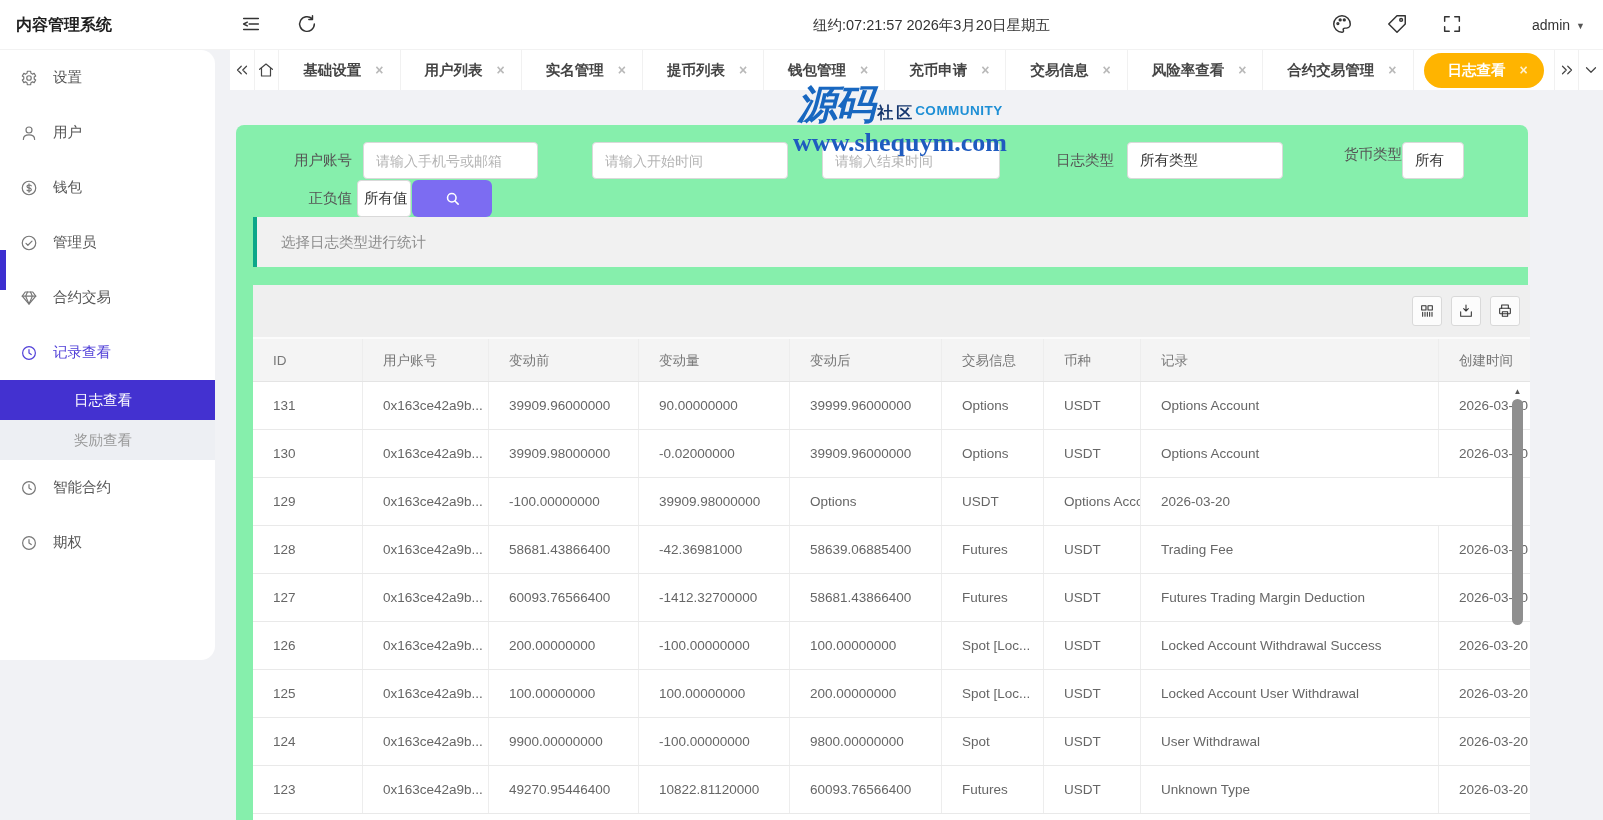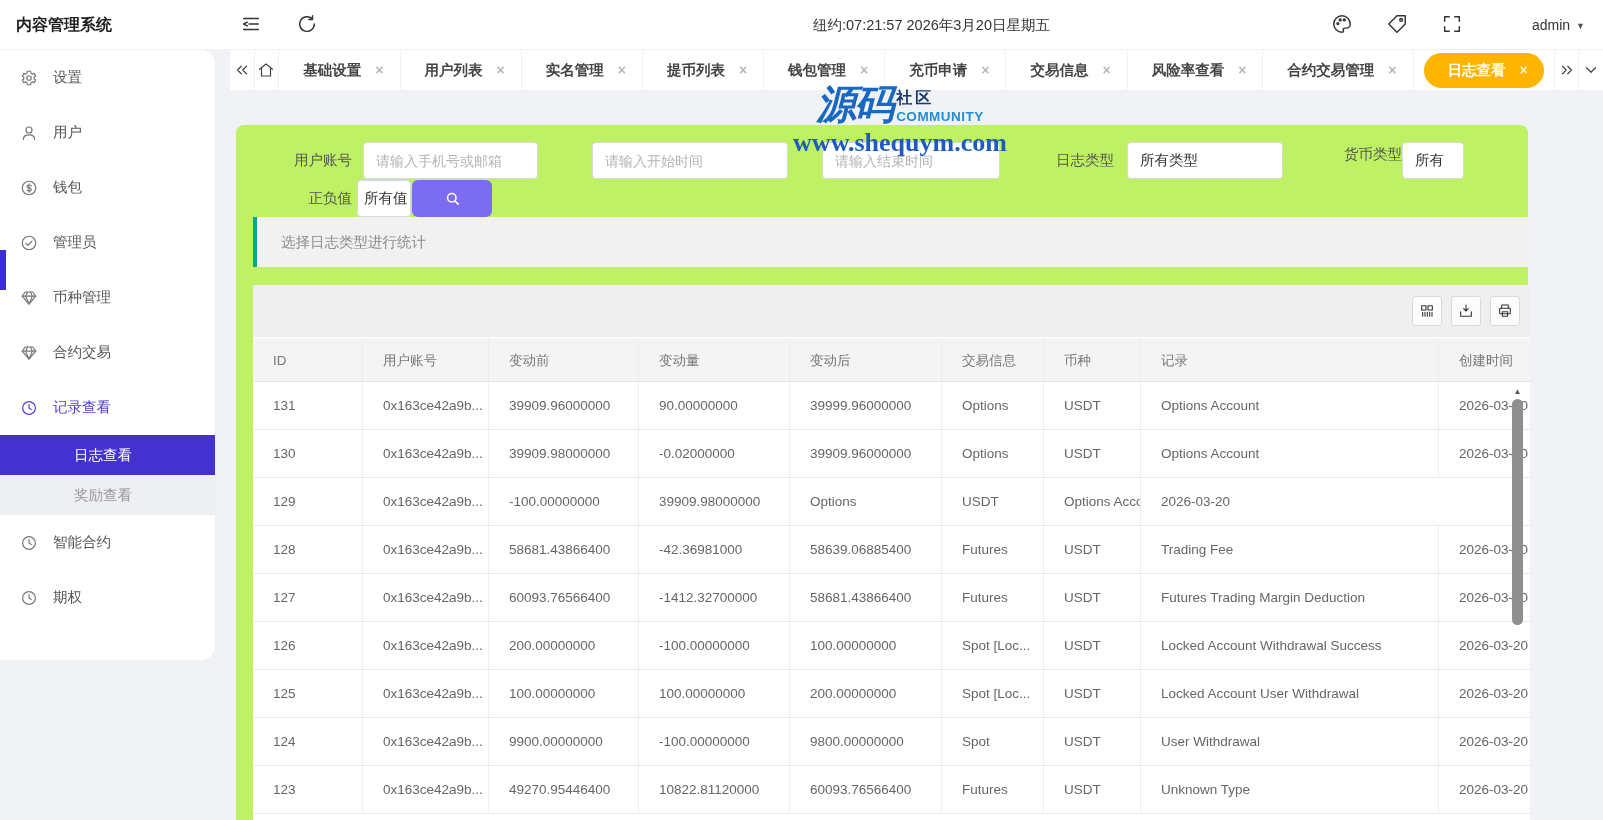--- a/index.html
+++ b/index.html
@@ -40,28 +40,28 @@
   .sb-icon { width:18px; height:18px; color:#777; flex:0 0 18px; }
   .sb-icon svg { width:18px; height:18px; }
   .sb-item.sb-active { color:#5140d8; }
   .sb-item.sb-active .sb-icon { color:#5140d8; }
   .sb-sub { background:#edeff3; }
   .sb-sub-item { height:40px; line-height:40px; padding-left:74px; font-size:14.5px; color:#999; cursor:pointer; }
   .sb-sub-item.sb-sub-active { background:#4331d0; color:#fff; }
   .scroll-indicator { position:absolute; left:0; top:250px; width:6px; height:40px; background:#3c2fd0; z-index:26; }
 
   
-  .main-card { position:absolute; left:236px; top:125px; width:1292px; bottom:0; background:#bef264;
+  .main-card { position:absolute; left:236px; top:125px; width:1292px; bottom:0; background:#86efac;
     border-radius:8px 8px 0 0; z-index:5; }
 
   
   .watermark { position:absolute; left:775px; top:84px; width:250px; z-index:40; pointer-events:none; text-align:center; }
   .wm-row { display:flex; align-items:flex-end; justify-content:center; gap:4px; }
   .wm-cn { font-size:40px; font-weight:bold; color:#1867c0; font-style:italic; line-height:1; letter-spacing:-2px; }
-  .wm-right { display:flex; flex-direction:column; align-items:flex-start; }
+  .wm-right { display:flex; flex-direction:row; align-items:flex-start; }
   .wm-tag { font-size:16px; font-weight:bold; color:#15366e; letter-spacing:3px; }
   .wm-en { font-size:13.5px; font-weight:bold; color:#1e8fd5; letter-spacing:.5px; }
   .wm-url { font-family:"Liberation Serif","DejaVu Serif",serif; font-size:26px; font-weight:bold; color:#1f5bbf; margin-top:4px; }
 
   
   .f-label { position:absolute; height:36px; line-height:36px; font-size:14.5px; color:#555; text-align:right; }
   .f-input { position:absolute; height:37px; border:1px solid #d9d9d9; border-radius:4px; padding:0 12px;
     font-size:14px; color:#333; background:#fff; outline:none; font-family:inherit; }
   .f-input::placeholder { color:#b4b4b4; }
   .f-select { position:absolute; height:37px; line-height:35px; border:1px solid #d9d9d9; border-radius:4px;
@@ -240,29 +240,20 @@
         </span>
         <span>管理员</span>
       </div>
       <div class="sb-item">
         <span class="sb-icon">
           <svg viewBox="0 0 24 24" fill="none" stroke="currentColor" stroke-width="1.6" stroke-linecap="round" stroke-linejoin="round">
             <path d="M7 4h10l4 5.5L12 20 3 9.5z"></path>
             <path d="M3 9.5h18M10 4l-2.5 5.5L12 20M14 4l2.5 5.5L12 20"></path>
           </svg>
         </span>
-        <span>币种管理</span>
-      </div>
-      <div class="sb-item">
-        <span class="sb-icon">
-          <svg viewBox="0 0 24 24" fill="none" stroke="currentColor" stroke-width="1.6" stroke-linecap="round" stroke-linejoin="round">
-            <path d="M7 4h10l4 5.5L12 20 3 9.5z"></path>
-            <path d="M3 9.5h18M10 4l-2.5 5.5L12 20M14 4l2.5 5.5L12 20"></path>
-          </svg>
-        </span>
         <span>合约交易</span>
       </div>
       <div class="sb-item sb-active">
         <span class="sb-icon">
           <svg viewBox="0 0 24 24" fill="none" stroke="currentColor" stroke-width="1.6" stroke-linecap="round" stroke-linejoin="round">
             <circle cx="12" cy="12" r="8.5"></circle>
             <path d="M12 7.5V12l3 2"></path>
           </svg>
         </span>
         <span>记录查看</span>

